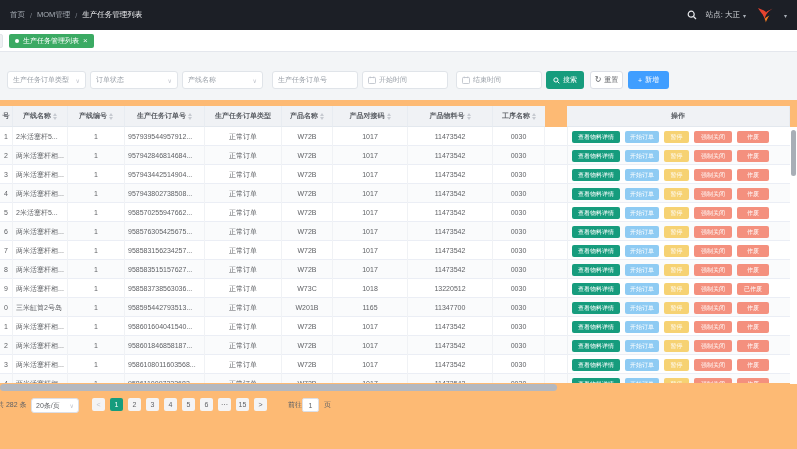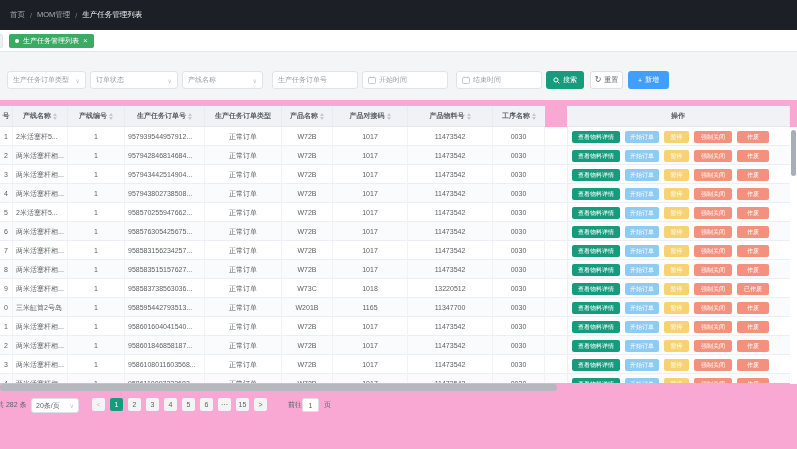--- a/index.html
+++ b/index.html
@@ -1,18 +1,18 @@
 <!DOCTYPE html>
 <html style="--dark: #1c1f26; --tab-green: #3baa63; --teal: #169c7d; --blue: #409eff; --lblue: #8ecbf3; --yellow: #f6d273; --salmon: #f4907e;"><head>
 <meta charset="utf-8">
 <style>
   * { margin:0; padding:0; box-sizing:border-box; }
   html,body { width:797px; height:449px; overflow:hidden; background:#fff;
     font-family:"Liberation Sans","DejaVu Sans",sans-serif; }
-  .page { position:relative; width:797px; height:449px; background:#f9a8d4; overflow:hidden; }
+  .page { position:relative; width:797px; height:449px; background:#fdba74; overflow:hidden; }
 
   
   .topbar { position:absolute; left:0; top:0; width:797px; height:30px; background:var(--dark,#1c1f26);
     display:flex; align-items:center; justify-content:space-between; padding:0 10px; }
   .breadcrumb { display:flex; align-items:center; gap:5px; font-size:7.5px; color:#aab0b8; }
   .breadcrumb .crumb { cursor:pointer; }
   .breadcrumb .crumb.current { color:#f2f3f5; }
   .breadcrumb .sep { color:#7d838c; font-size:7px; }
   .topbar-right { display:flex; align-items:center; gap:9px; }
   .site { display:flex; align-items:center; gap:3px; font-size:7.5px; color:#d7dade; cursor:pointer; }
@@ -110,20 +110,37 @@
 <div class="page">
 
   <header class="topbar">
     <nav class="breadcrumb" id="breadcrumb">
         <span class="crumb">首页</span>
         <span class="sep">/</span>
         <span class="crumb">MOM管理</span>
         <span class="sep">/</span>
         <span class="crumb current">生产任务管理列表</span>
       </nav>
+    <div class="topbar-right">
+      <svg width="10" height="10" viewBox="0 0 10 10">
+        <circle cx="4.2" cy="4.2" r="3" fill="none" stroke="#e8eaed" stroke-width="1.2"></circle>
+        <line x1="6.5" y1="6.5" x2="9" y2="9" stroke="#e8eaed" stroke-width="1.2"></line>
+      </svg>
+      <div class="site">
+        <span>站点: 大正</span>
+        <span class="caret">▾</span>
+      </div>
+      <div class="logo-wrap">
+        <svg width="18" height="16" viewBox="0 0 18 16">
+          <path d="M2,1 C5,6 7.5,7.5 8.7,12 C9.3,9 10,8 11,6.5 C12.5,4.5 14.5,3 16.5,1.5 C13.5,3.5 11.5,3.5 10,5.5 C9.4,3.8 7,3 2,1 Z" fill="#e8432e"></path>
+          <path d="M8.7,12 C9.6,13.8 9.8,14.5 9.7,15.5 C10.6,13.5 11.5,11 13.5,8.5 C11.5,9.5 9.8,10 8.7,12 Z" fill="#f47b20"></path>
+        </svg>
+      </div>
+      <span class="caret">▾</span>
+    </div>
   </header>
 
   <div class="tabbar">
     <div class="tab-fragment"></div>
     <div class="tab">
       <span class="dot"></span>
       <span>生产任务管理列表</span>
       <span class="tab-close">×</span>
     </div>
   </div>

